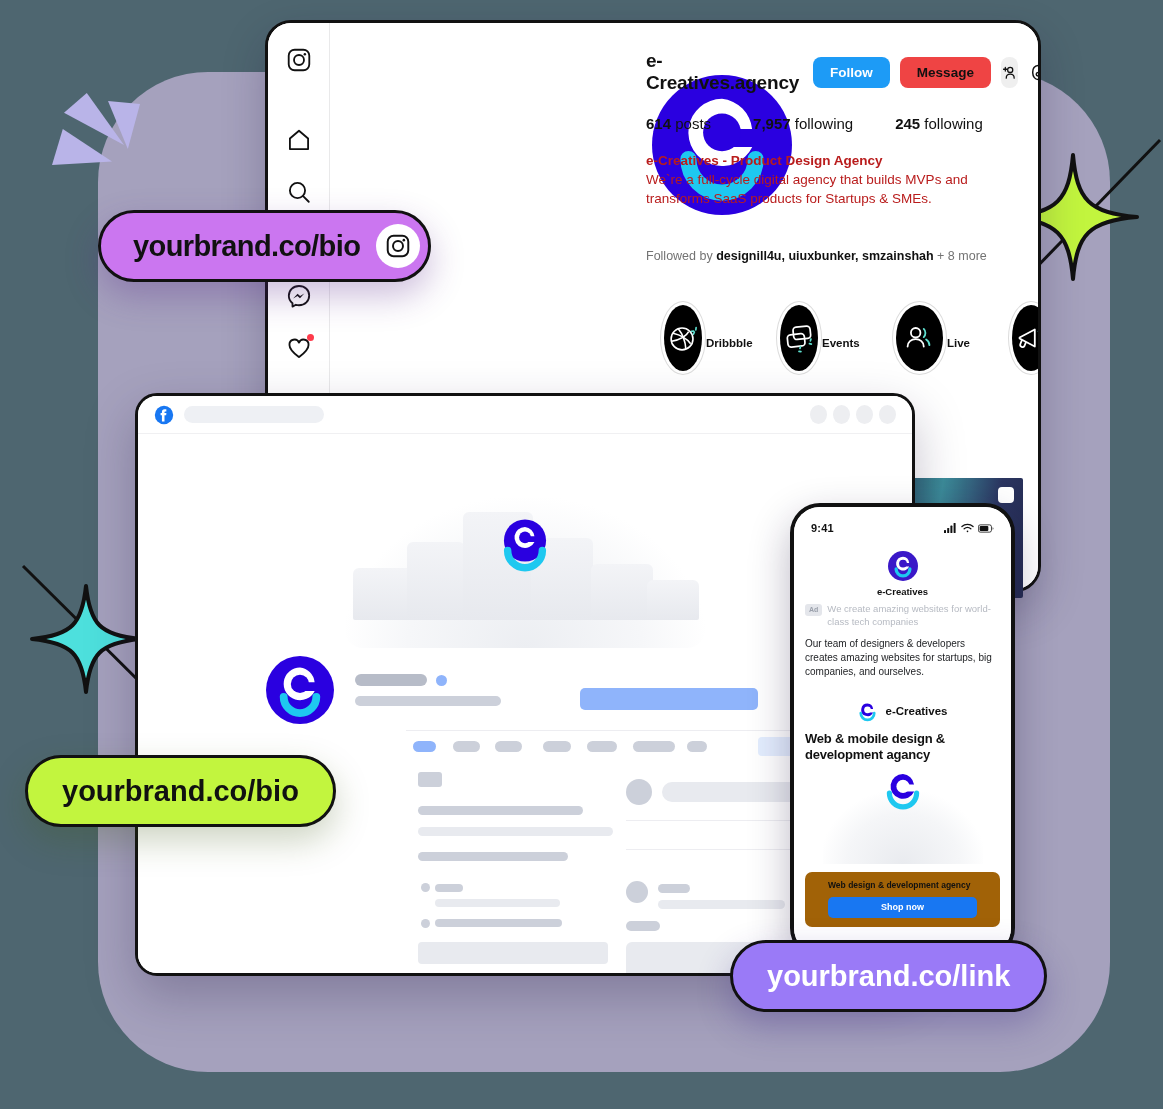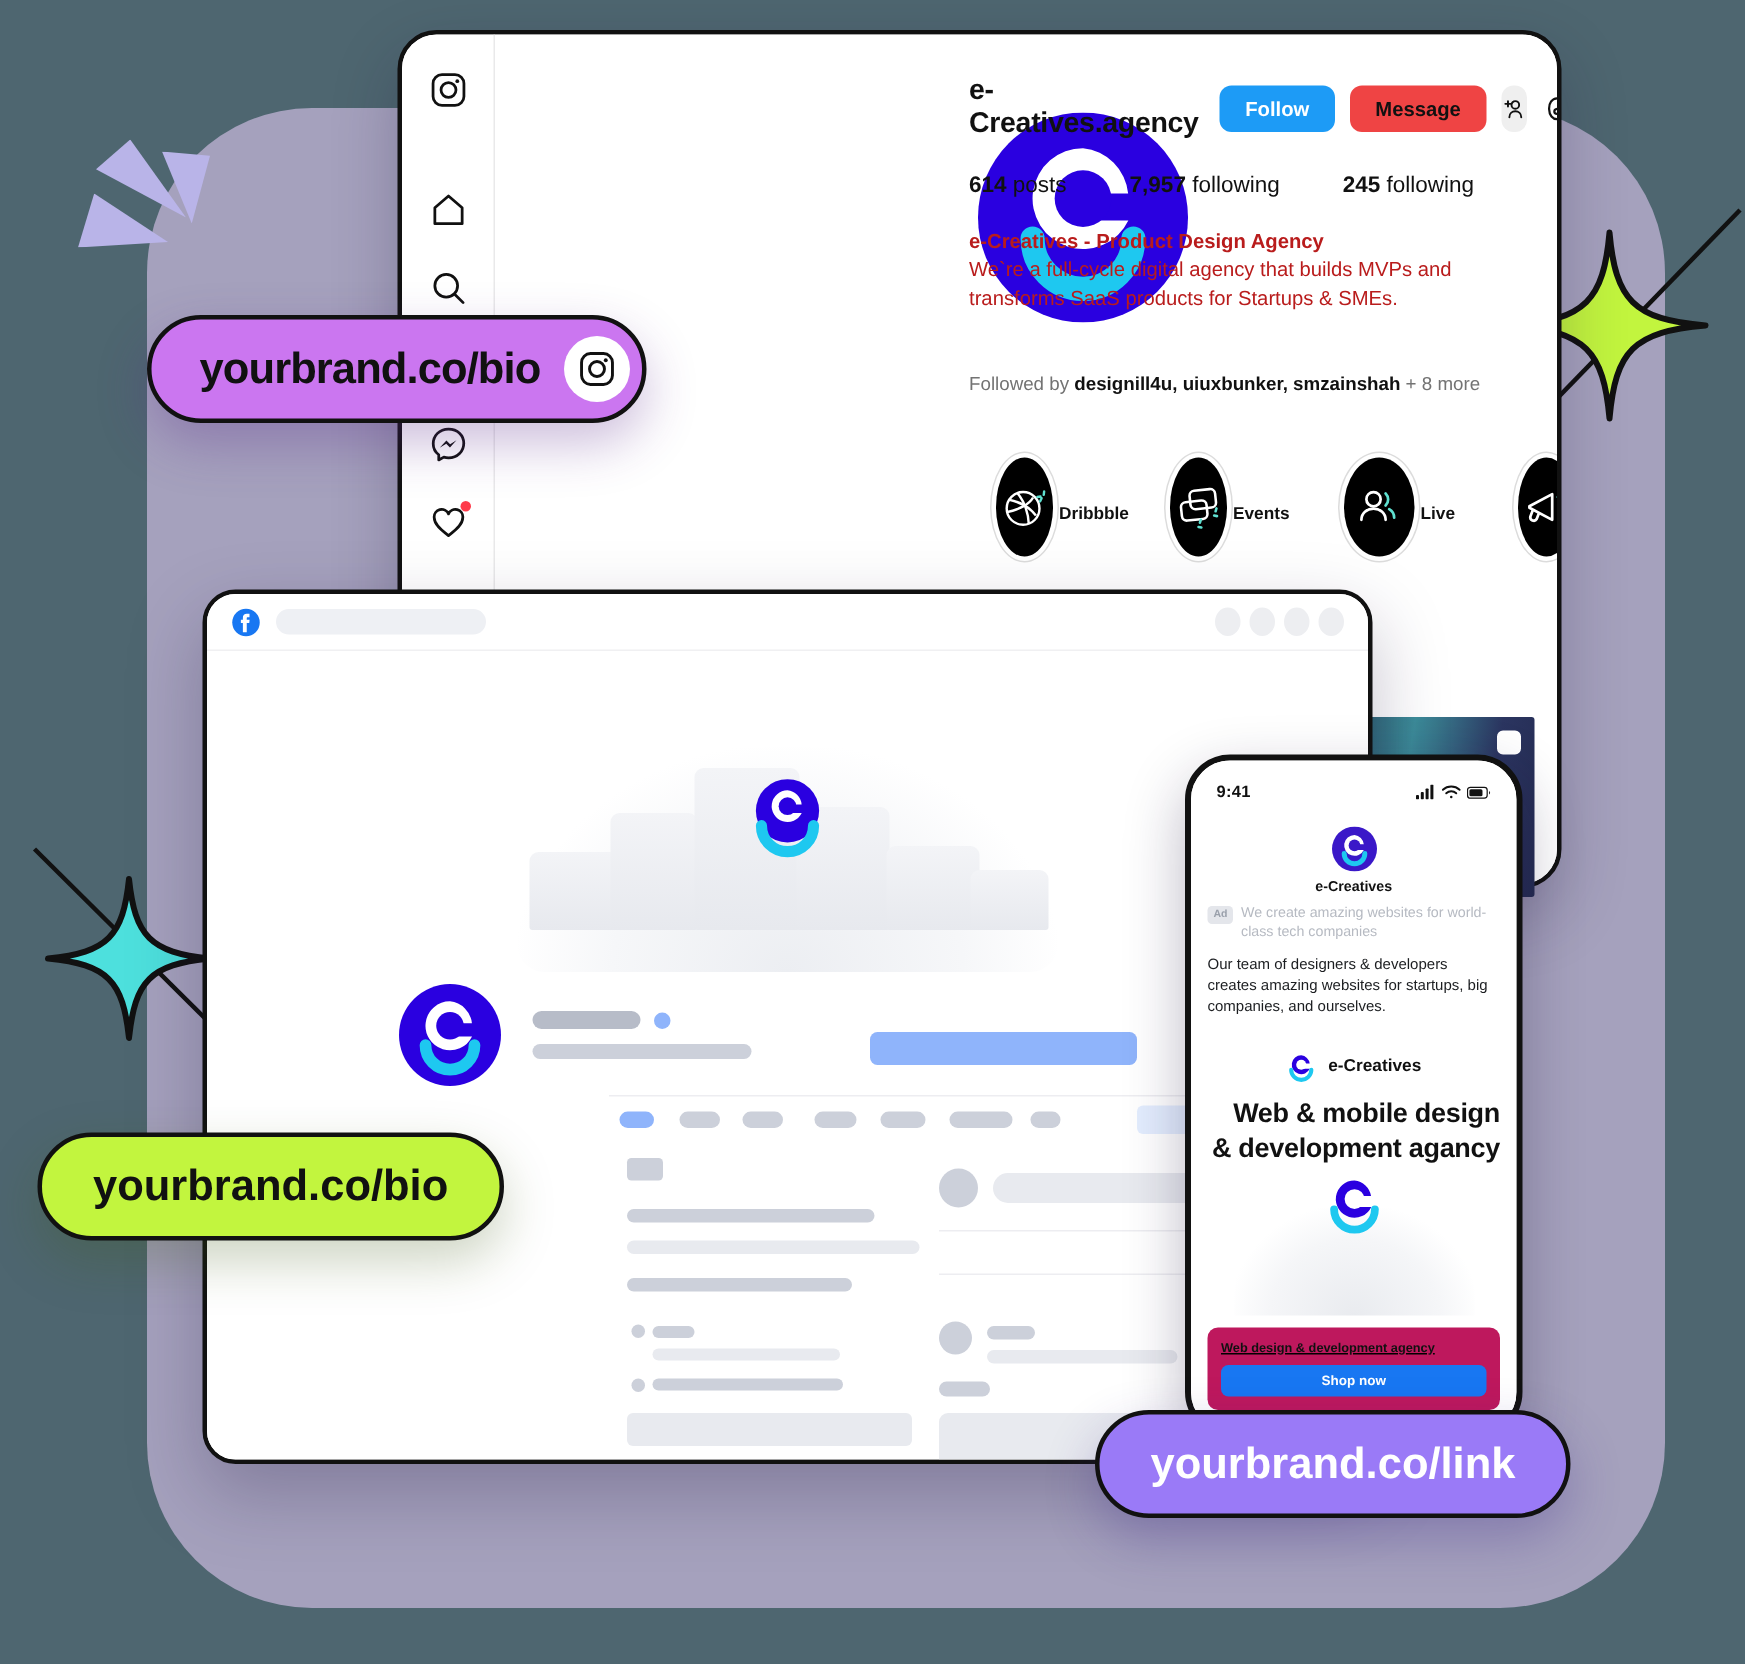--- a/index.html
+++ b/index.html
@@ -190,35 +190,35 @@
     flex: none; background: #e4e6eb; color: #9aa0ab; font-size: 7px; font-weight: 700;
     border-radius: 3px; padding: 2px 4px; line-height: 1.1; margin-top: 1px;
   }
   .ph-adtext { font-size: 9.5px; line-height: 1.35; color: #b6bac2; }
   .ph-para { font-size: 10px; line-height: 1.4; color: #1c1e21; margin-top: 8px; }
 
   .ph-logo-row { display:flex; align-items:center; justify-content:center; gap: 7px; margin-top: 22px; }
   .ph-logo-sm { width: 21px; height: 21px; }
   .ph-logo-word { font-size: 11.5px; font-weight: 700; color: #111; }
   .ph-headline {
-    text-align:right; font-size: 18px; font-weight: 700; color: #111;
+    text-align:left; font-size: 13px; font-weight: 700; color: #111;
     line-height: 1.28; margin-top: 9px; letter-spacing: -0.2px;
   }
   .ph-hero {
     position: relative; height: 100px; margin-top: 6px;
     display:flex; align-items:flex-start; justify-content:center;
   }
   .ph-hero .podium2 {
     position:absolute; left: 50%; transform: translateX(-50%); top: 22px;
     width: 160px; height: 72px;
     background: radial-gradient(ellipse at 50% 100%, #e9ebef 0%, #f5f6f8 50%, rgba(255,255,255,0) 74%);
   }
   .ph-hero .ph-hero-logo { position: relative; width: 40px; height: 40px; z-index:2; }
   .ph-cta {
-    background: #be185d; border-radius: 7px; padding: 8px 9px 9px; margin-top: 2px; text-decoration: underline;
+    background: #a16207; border-radius: 7px; padding: 8px 23px 9px; margin-top: 2px;
   }
   .ph-cta-title { font-size: 8.5px; font-weight: 700; color: #111; }
   .ph-cta-btn {
     margin-top: 7px; background: #1877f2; color: #fff; border: none;
     border-radius: 5px; height: 21px; width: 100%;
     font-size: 9px; font-weight: 700; font-family: inherit; cursor: pointer;
   }
 
   
   .pill {

